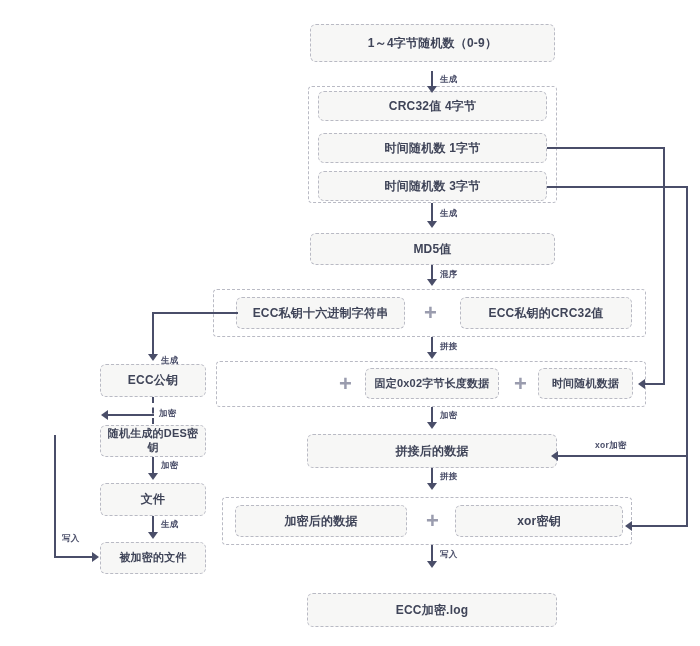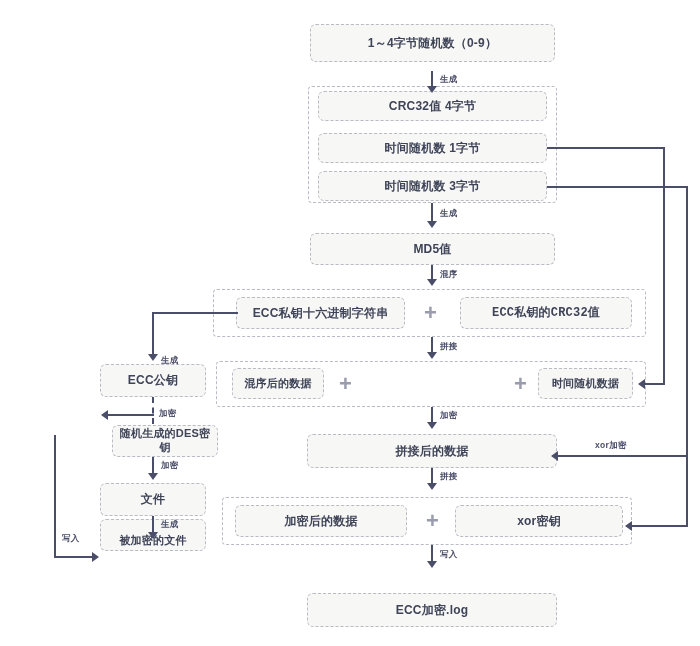--- a/index.html
+++ b/index.html
@@ -138,39 +138,39 @@
   <div class="ln vln" style="left:431px; top:265px; height:16px;"></div>
   <div class="arrow-down" style="left:427px; top:279px;"></div>
   <div class="elabel" style="left:440px; top:269px;">混序</div>
 
   <div class="group" style="left:213px; top:289px; width:433px; height:48px;"></div>
 
   <div class="node" style="left:236px; top:297px; width:169px; height:32px;">
     <span>ECC私钥十六进制字符串</span>
   </div>
   <div class="plus" style="left:424px; top:302px;">+</div>
-  <div class="node" style="left:460px; top:297px; width:172px; height:32px;font-family:Liberation Mono, monospace;">
+  <div class="node" style="left:460px; top:297px; width:172px; height:32px;">
     <span>ECC私钥的CRC32值</span>
   </div>
 
   <div class="ln hln" style="left:152px; top:312px; width:86px;"></div>
   <div class="ln vln" style="left:152px; top:312px; height:44px;"></div>
   <div class="arrow-down" style="left:148px; top:354px;"></div>
   <div class="elabel" style="left:161px; top:355px;">生成</div>
 
   <div class="ln vln" style="left:431px; top:337px; height:17px;"></div>
   <div class="arrow-down" style="left:427px; top:352px;"></div>
   <div class="elabel" style="left:440px; top:341px;">拼接</div>
 
   <div class="group" style="left:216px; top:361px; width:430px; height:46px;"></div>
 
-  <div class="node sm" style="left:232px; top:368px; width:92px; height:31px;">
-    <span>混序后的数据</span>
-  </div>
   <div class="plus" style="left:339px; top:373px;">+</div>
+  <div class="node sm" style="left:365px; top:368px; width:134px; height:31px;">
+    <span>固定0x02字节长度数据</span>
+  </div>
   <div class="plus" style="left:514px; top:373px;">+</div>
   <div class="node sm" style="left:538px; top:368px; width:95px; height:31px;">
     <span>时间随机数据</span>
   </div>
 
   <div class="ln hln" style="left:547px; top:147px; width:118px;"></div>
   <div class="ln vln" style="left:663px; top:147px; height:237px;"></div>
   <div class="ln hln" style="left:645px; top:383px; width:20px;"></div>
   <div class="arrow-left" style="left:638px; top:379px;"></div>
 
@@ -188,37 +188,37 @@
     <span>ECC公钥</span>
   </div>
 
   <div class="dash-v" style="left:152px; top:397px; height:27px;"></div>
 
   <div class="ln hln" style="left:108px; top:414px; width:46px;"></div>
   <div class="arrow-left" style="left:101px; top:410px;"></div>
   <div class="elabel" style="left:159px; top:408px;">加密</div>
 
 
-  <div class="node sm" style="left:112px; top:425px; width:106px; height:32px;">
+  <div class="node sm" style="left:100px; top:425px; width:106px; height:32px;">
     <span>随机生成的DES密钥</span>
   </div>
 
   <div class="ln vln" style="left:152px; top:457px; height:18px;"></div>
   <div class="arrow-down" style="left:148px; top:473px;"></div>
   <div class="elabel" style="left:161px; top:460px;">加密</div>
 
   <div class="node" style="left:100px; top:483px; width:106px; height:33px;">
     <span>文件</span>
   </div>
 
   <div class="ln vln" style="left:152px; top:516px; height:18px;"></div>
   <div class="arrow-down" style="left:148px; top:532px;"></div>
   <div class="elabel" style="left:161px; top:519px;">生成</div>
 
-  <div class="node sm" style="left:100px; top:519px; width:106px; height:32px;align-items:flex-end;">
+  <div class="node sm" style="left:100px; top:542px; width:106px; height:32px;">
     <span>被加密的文件</span>
   </div>
 
   <div class="ln vln" style="left:54px; top:435px; height:123px;"></div>
   <div class="ln hln" style="left:54px; top:556px; width:40px;"></div>
   <div class="arrow-right" style="left:92px; top:552px;"></div>
   <div class="elabel" style="left:62px; top:533px;">写入</div>
 
   <div class="ln vln" style="left:431px; top:407px; height:17px;"></div>
   <div class="arrow-down" style="left:427px; top:422px;"></div>

